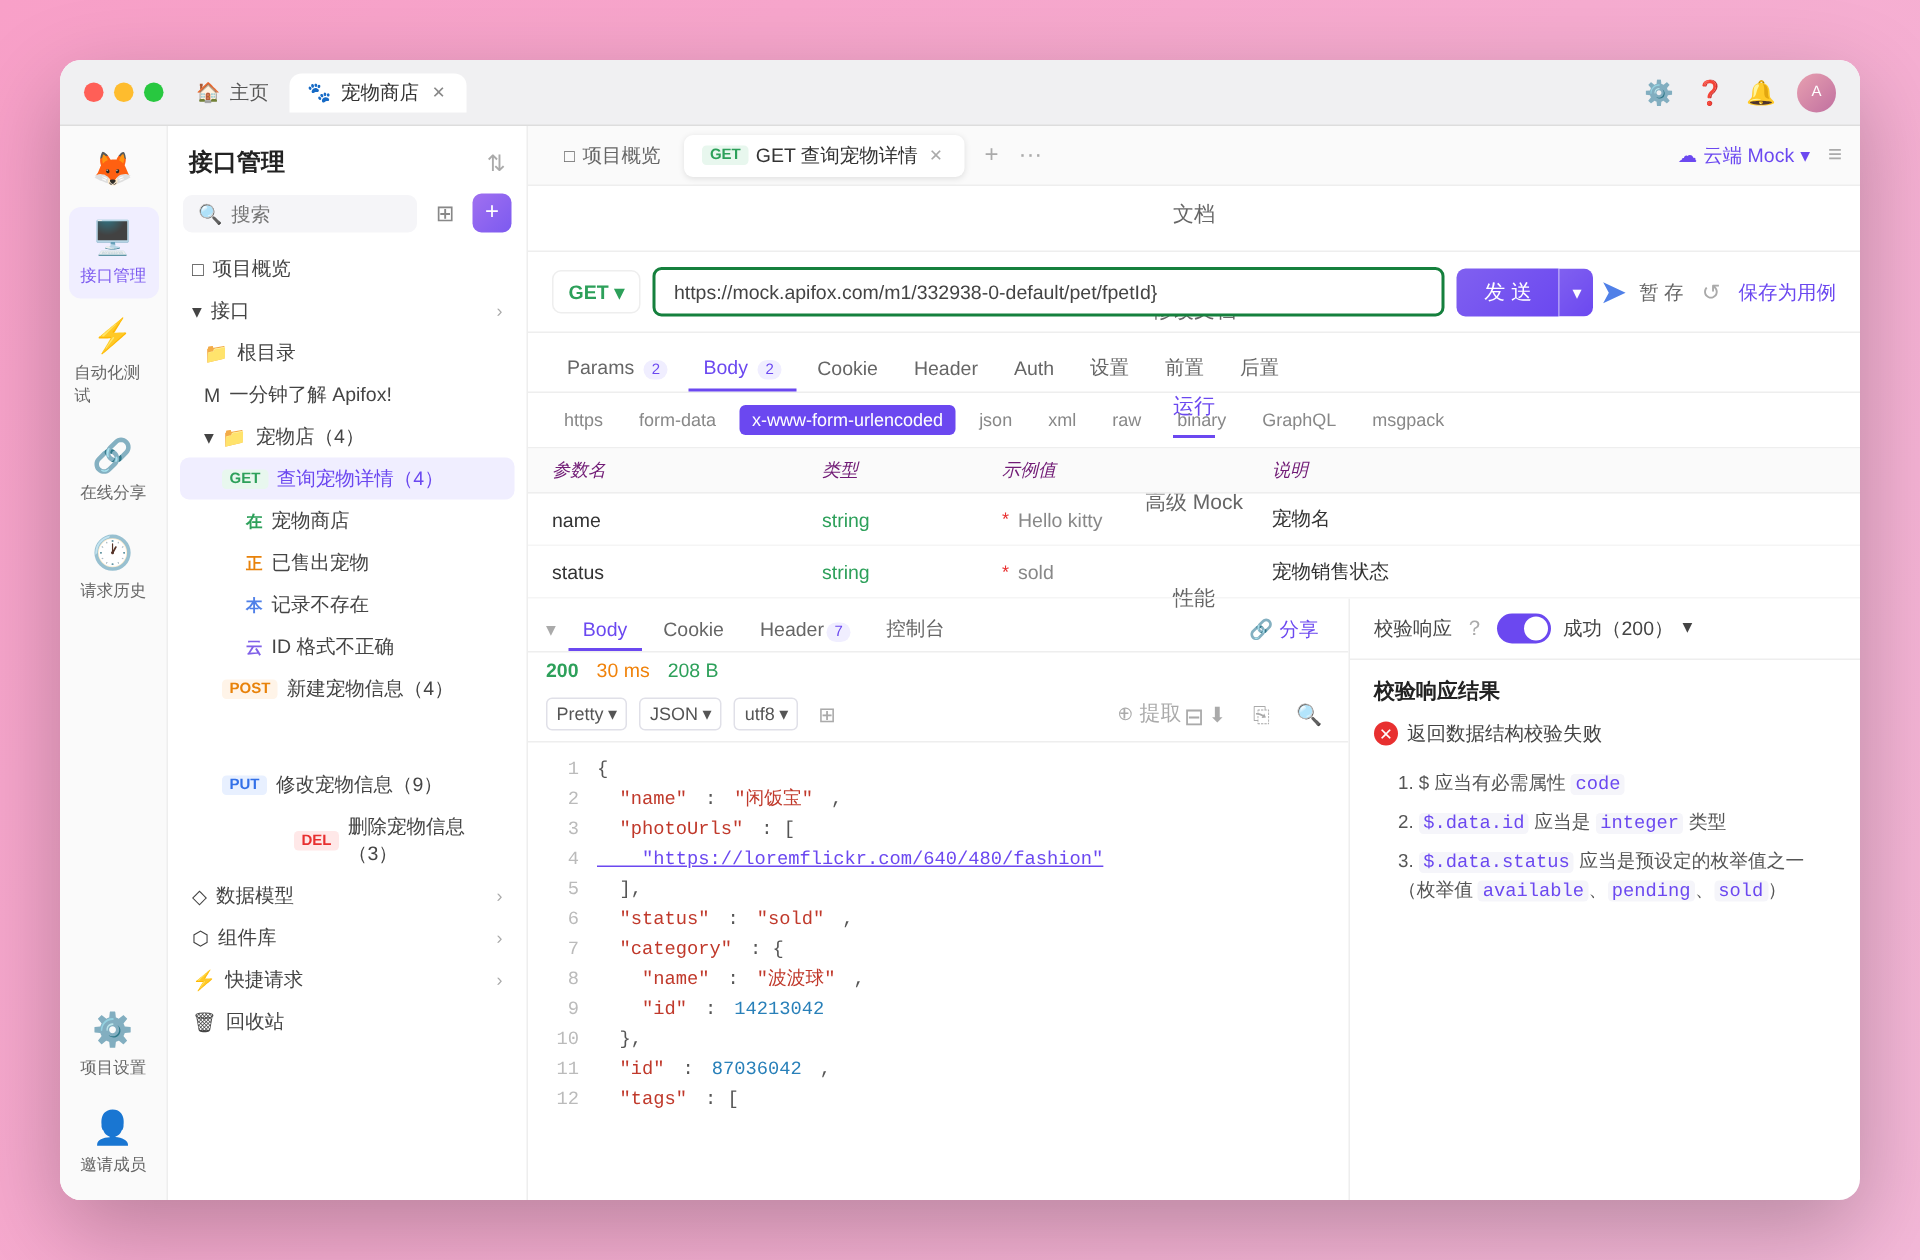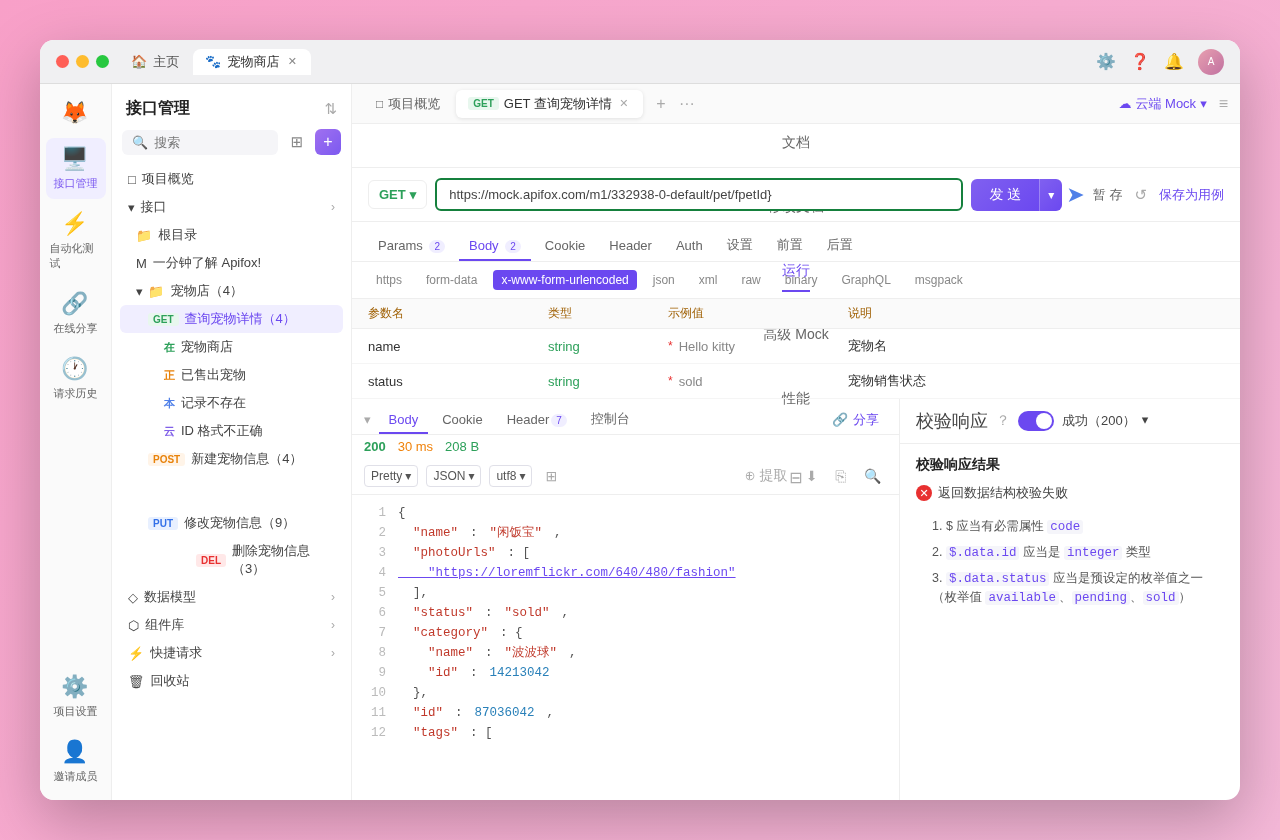--- a/index.html
+++ b/index.html
@@ -435,21 +435,22 @@
     .table-header {
       display: grid;
       grid-template-columns: 180px 120px 180px 1fr;
       padding: 6px 16px;
       background: #fafafa;
       border-bottom: 1px solid #eee;
       flex-shrink: 0;
     }
     .th {
       font-size: 12px;
-      color: #a16207;
+      color: #701a75;
+      font-style: italic;
     }
     .table-row {
       display: grid;
       grid-template-columns: 180px 120px 180px 1fr;
       padding: 8px 16px;
       border-bottom: 1px solid #f5f5f5;
       align-items: center;
     }
     .td { font-size: 13px; color: #333; }
     .td-string { color: #2da05a; font-size: 13px; }
@@ -567,21 +568,21 @@
     }
     .validate-bar {
       display: flex;
       align-items: center;
       gap: 8px;
       padding: 10px 16px;
       border-bottom: 1px solid #eee;
       flex-shrink: 0;
     }
     .validate-label {
-      font-size: 18px;
+      font-size: 13px;
       color: #444;
     }
     .validate-question {
       color: #aaa;
       font-size: 14px;
       cursor: pointer;
     }
     .toggle {
       width: 36px;
       height: 20px;

